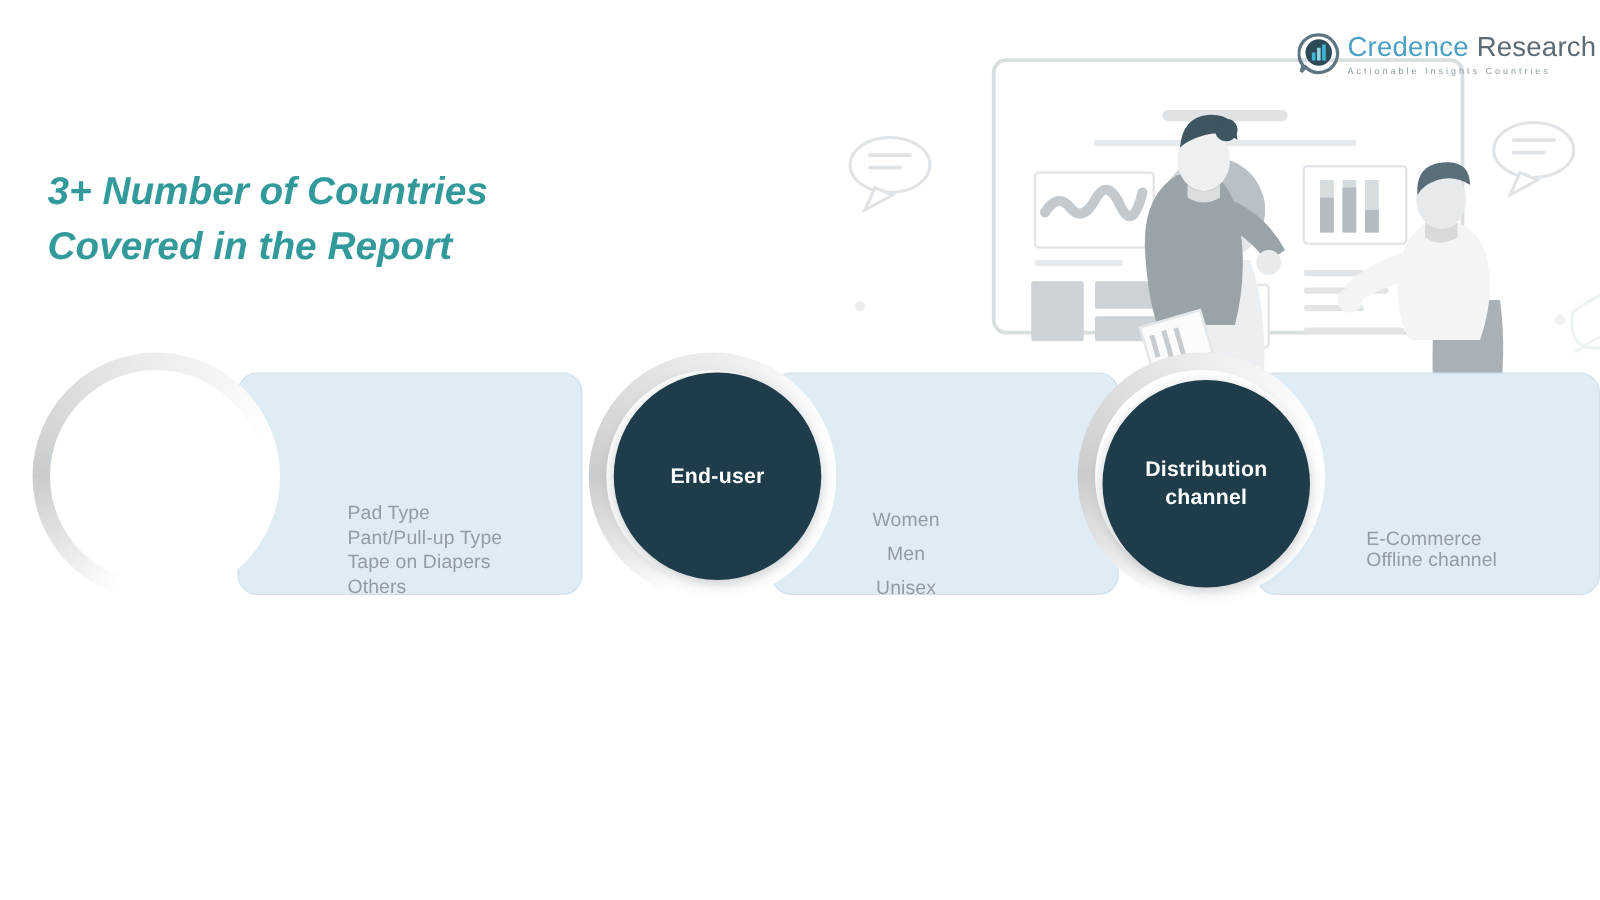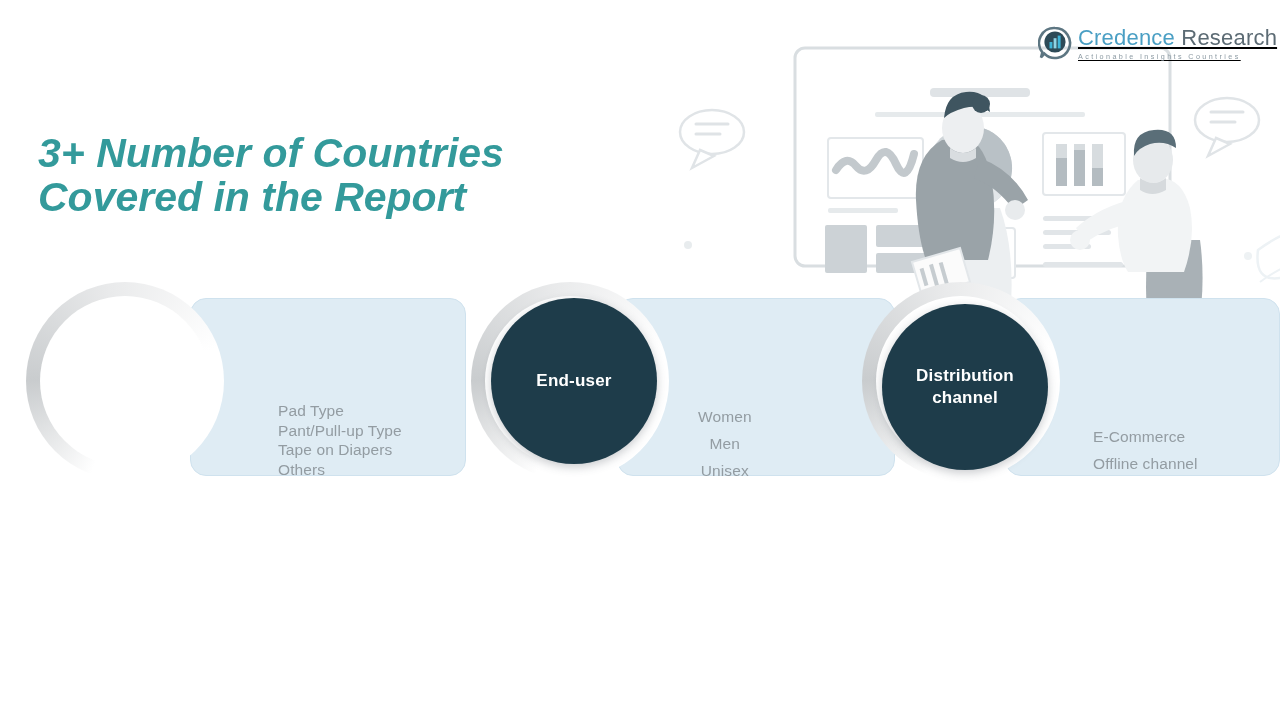--- a/index.html
+++ b/index.html
@@ -12,26 +12,26 @@
   #canvas { position: relative; width: 1280px; height: 720px; background: #fff; }
 
   
   .title {
     position: absolute; left: 32px; top: 26px;
     font-size: 37px; font-weight: 700; font-style: italic;
     color: #1d3c4e; letter-spacing: -0.2px; white-space: nowrap;
   }
   .subtitle {
     position: absolute; left: 38px; top: 131px;
-    font-size: 41px; font-weight: 700; font-style: italic;
+    font-size: 31px; font-weight: 700; font-style: italic;
     color: #339a9b; line-height: 44px; white-space: pre-line;
   }
 
   
-  .logo { position: absolute; left: 1038px; top: 26px; display: flex; align-items: flex-start; text-decoration: underline; }
+  .logo { position: absolute; left: 1038px; top: 26px; display: flex; align-items: flex-start; }
   .logo-mark { width: 34px; height: 34px; position: relative; margin-right: 6px; flex: none; }
   .logo-text-wrap { display: flex; flex-direction: column; }
   .logo-name { font-size: 22px; color: #4a9fc4; letter-spacing: .2px; line-height: 24px; white-space: nowrap; }
   .logo-name .b { color: #5c6b74; }
   .logo-tag {
     font-size: 7.2px; color: #8c9aa3; letter-spacing: 2.4px;
     line-height: 12px; margin-top: 1px; white-space: nowrap;
   }
 
   
@@ -179,21 +179,21 @@
 Unisex</div>
   </div>
 
   <div class="seg" style="left:850px; width:430px;">
     <div class="seg-panel" style="left:155px; width:275px;"></div>
     <div class="seg-ring" style="left:12px;"></div>
     <div class="seg-circle" style="left:32px; top:24px;">
       <span class="seg-circle-label">Distribution
 channel</span>
     </div>
-    <div class="seg-items" style="left:243px; top:95px; line-height:27px;">E-Commerce
+    <div class="seg-items" style="left:243px; top:95px; line-height:17px;">E-Commerce
 Offline channel</div>
   </div>
 
   <div class="subtitle">3+ Number of Countries
 Covered in the Report</div>
 
   <div class="logo">
     <div class="logo-mark">
       <svg width="34" height="34" viewBox="0 0 34 34">
         <path d="M17 2 a15 15 0 1 1 -10.6 25.6 L3 31.5 l1.4 -5.1 A15 15 0 0 1 17 2z" fill="none" stroke="#5d7682" stroke-width="2.6"></path>

